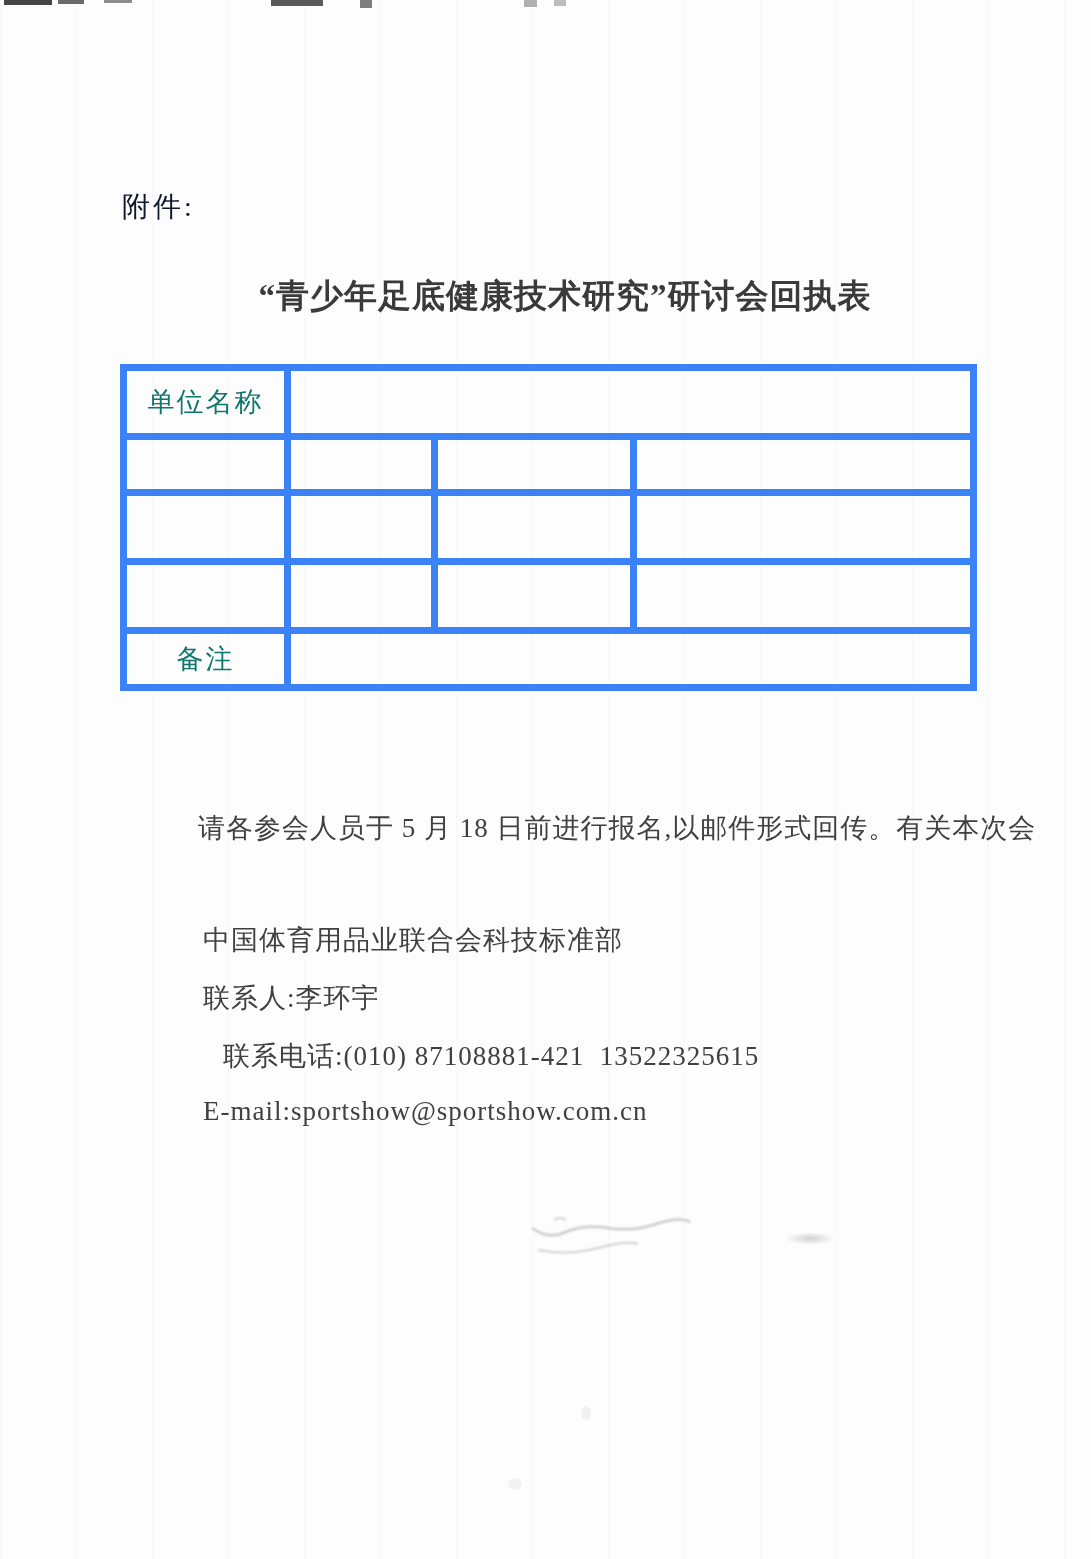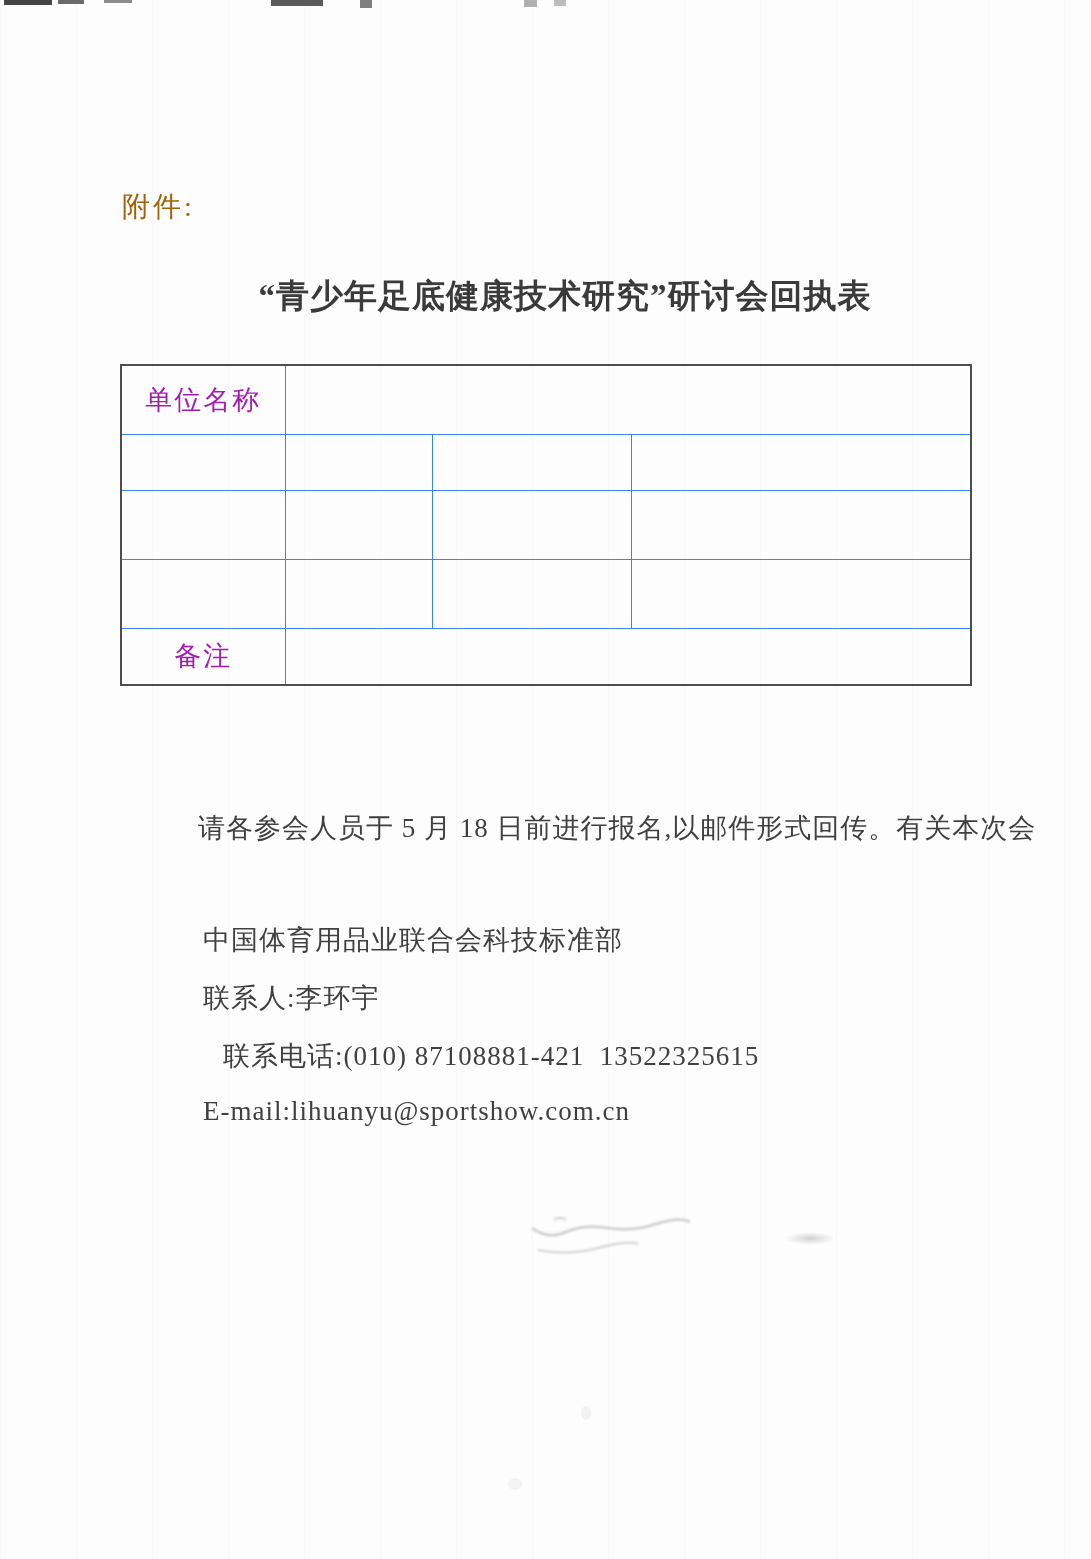--- a/index.html
+++ b/index.html
@@ -16,36 +16,36 @@
     content:"";
     position:absolute;inset:0;
     background:repeating-linear-gradient(90deg,
       rgba(120,120,130,0.035) 0px, rgba(120,120,130,0.035) 1px,
       transparent 1px, transparent 76px);
     pointer-events:none;
   }
   .art{position:absolute;top:0;}
   .attachment{
     position:absolute;left:122px;top:188px;
-    font-size:28px;letter-spacing:3px;color:#a16207;
+    font-size:28px;letter-spacing:3px;color:#0f172a;
   }
   .title{
     position:absolute;left:140px;top:274px;width:850px;
     margin:0;text-align:center;
     font-size:33px;font-weight:bold;letter-spacing:1px;color:#3a3a3a;
   }
   table.reply{
     position:absolute;left:120px;top:364px;
     width:850px;border-collapse:collapse;table-layout:fixed;
     border:2px solid #4d4d4d;
   }
   table.reply td{
-    border:1px solid #3b82f6;
+    border:7px solid #3b82f6;
     text-align:center;vertical-align:middle;
-    font-size:27px;color:#a21caf;letter-spacing:2px;
+    font-size:27px;color:#0f766e;letter-spacing:2px;
     padding:0;
   }
   tr.r-unit{height:69px;}
   tr.r-head{height:49px;}
   tr.r-data1{height:56px;}
   tr.r-data2,tr.r-data3{height:69px;}
   tr.r-remark{height:57px;}
   .note{
     position:absolute;
     font-size:27px;color:#404040;
@@ -105,21 +105,21 @@
       <td>备注</td>
       <td colspan="3"></td>
     </tr>
   </tbody>
     </table>
 
   <div class="note" style="left:198px;top:810px;">请各参会人员于 5 月 18 日前进行报名,以邮件形式回传。有关本次会</div>
   <div class="note" style="left:203px;top:922px;">中国体育用品业联合会科技标准部</div>
   <div class="note" style="left:203px;top:980px;">联系人:李环宇</div>
   <div class="note" style="left:203px;top:1038px;margin-left:20px;">联系电话:(010) 87108881-421  13522325615</div>
-  <div class="note" style="left:203px;top:1096px;">E-mail:lihuanyu@sportshow.com.cn</div>
+  <div class="note" style="left:203px;top:1096px;">E-mail:sportshow@sportshow.com.cn</div>
 
   <svg class="smudge" style="left:528px;top:1210px;" width="170" height="55" viewBox="0 0 170 55">
     <path d="M4 18 Q20 30 38 22 T 80 18 T 128 14 T 162 12" stroke="#8f8f8f" stroke-width="2.5" fill="none"></path>
     <path d="M10 40 Q40 46 70 38 T 110 34" stroke="#9a9a9a" stroke-width="2" fill="none"></path>
     <path d="M26 10 q6 -4 12 0" stroke="#9a9a9a" stroke-width="2" fill="none"></path>
   </svg>
   <div class="blob" style="left:785px;top:1232px;width:50px;height:13px;background:radial-gradient(closest-side,rgba(130,130,130,0.35),rgba(130,130,130,0));"></div>
   <div class="blob" style="left:581px;top:1406px;width:10px;height:14px;background:#f1f1f1;"></div>
   <div class="blob" style="left:508px;top:1478px;width:14px;height:12px;background:#f3f3f3;"></div>
 

